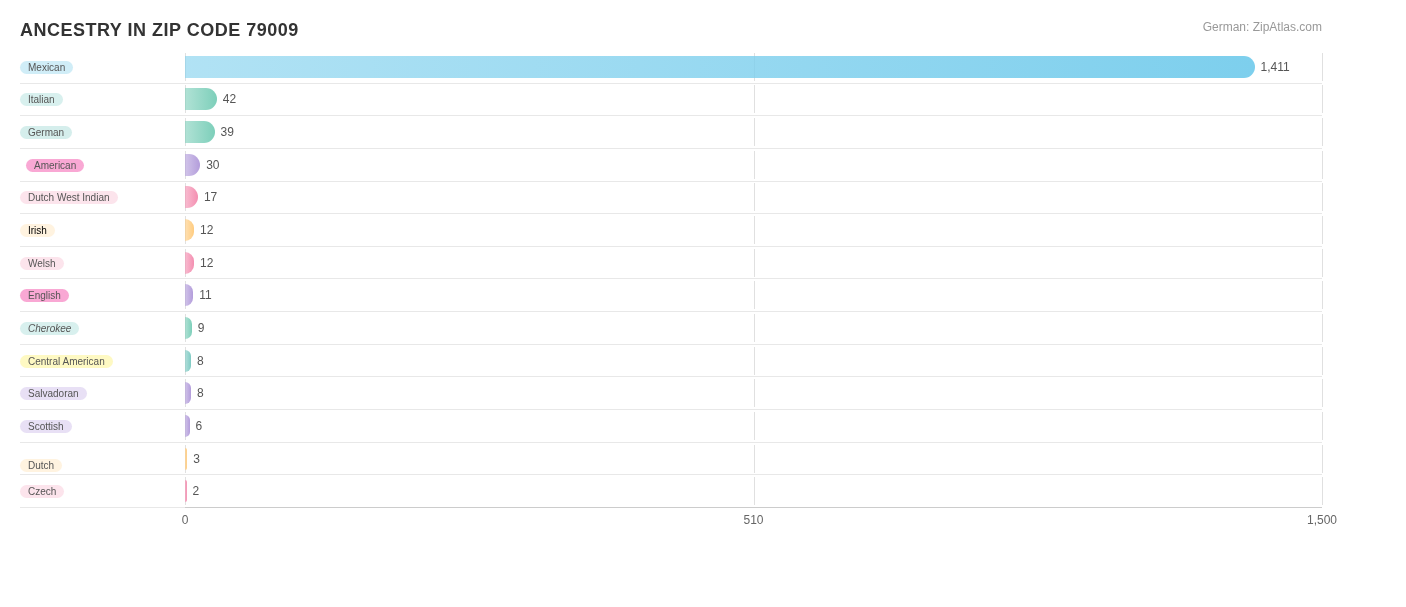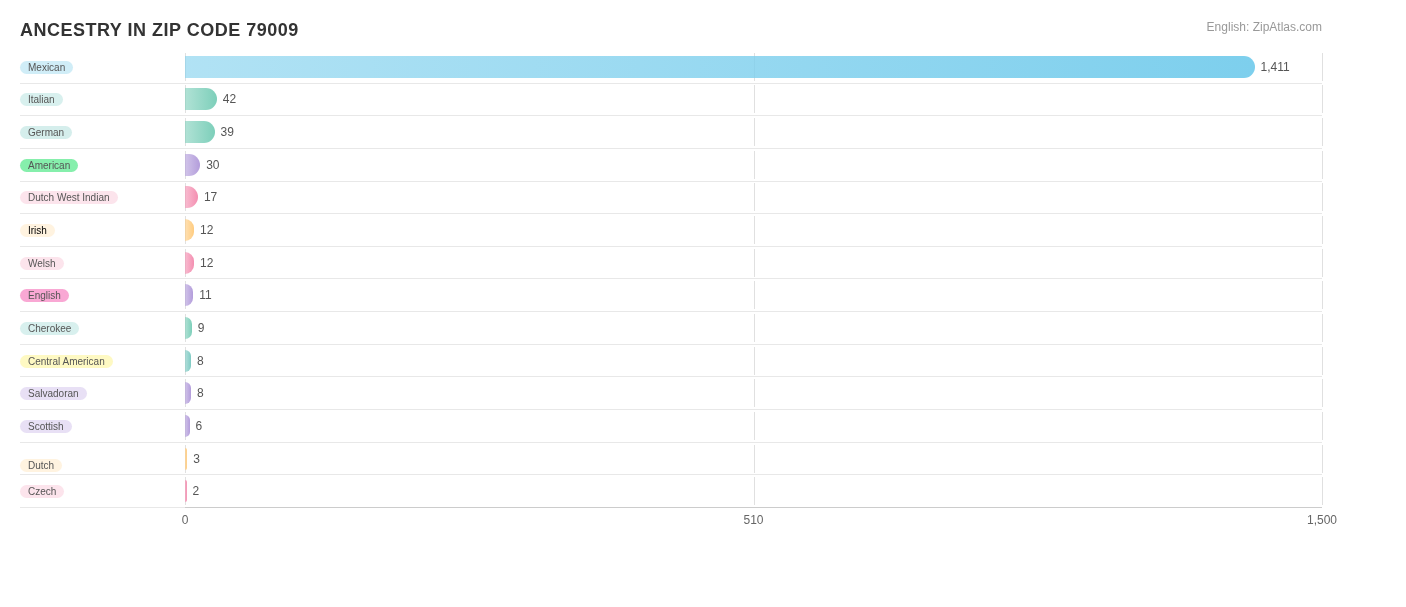--- a/index.html
+++ b/index.html
@@ -119,21 +119,21 @@
       right: 0;
       height: 1px;
       background: #ccc;
     }
   </style>
 </head>
 <body>
 
 <div class="chart-container">
   <div class="chart-title">ANCESTRY IN ZIP CODE 79009</div>
-  <div class="source-label">English: ZipAtlas.com</div>
+  <div class="source-label">German: ZipAtlas.com</div>
 
   <div class="chart-area">
     <div class="bars-wrapper" id="bars-wrapper">
     <div class="bar-row">
     <div class="bar-label">
       <span class="bar-label-pill" style="background:#d0edf7; color:#555;">Mexican</span>
     </div>
     <div class="bar-track">
       <div class="grid-line" style="left:0%;"></div>
       <div class="grid-line" style="left:50%;"></div>
@@ -161,21 +161,21 @@
     <div class="bar-track">
       <div class="grid-line" style="left:0%;"></div>
       <div class="grid-line" style="left:50%;"></div>
       <div class="grid-line" style="left:100%;"></div>
       <div class="bar-fill" style="width:2.6%; background: linear-gradient(to right, #7dcfba99, #7dcfba);"></div>
       <span class="bar-value">39</span>
     </div>
   </div>
         <div class="bar-row">
     <div class="bar-label">
-      <span class="bar-label-pill" style="background:#86efac; color:#555;">American</span>
+      <span class="bar-label-pill" style="background:#f9a8d4; color:#555;margin-left:6px;">American</span>
     </div>
     <div class="bar-track">
       <div class="grid-line" style="left:0%;"></div>
       <div class="grid-line" style="left:50%;"></div>
       <div class="grid-line" style="left:100%;"></div>
       <div class="bar-fill" style="width:1.3333333333333335%; background: linear-gradient(to right, #b39ddb99, #b39ddb);"></div>
       <span class="bar-value">30</span>
     </div>
   </div>
         <div class="bar-row">
@@ -221,21 +221,21 @@
     <div class="bar-track">
       <div class="grid-line" style="left:0%;"></div>
       <div class="grid-line" style="left:50%;"></div>
       <div class="grid-line" style="left:100%;"></div>
       <div class="bar-fill" style="width:0.7333333333333333%; background: linear-gradient(to right, #b39ddb99, #b39ddb);"></div>
       <span class="bar-value">11</span>
     </div>
   </div>
         <div class="bar-row">
     <div class="bar-label">
-      <span class="bar-label-pill" style="background:#d8f0ee; color:#555;">Cherokee</span>
+      <span class="bar-label-pill" style="background:#d8f0ee; color:#555;font-style:italic;">Cherokee</span>
     </div>
     <div class="bar-track">
       <div class="grid-line" style="left:0%;"></div>
       <div class="grid-line" style="left:50%;"></div>
       <div class="grid-line" style="left:100%;"></div>
       <div class="bar-fill" style="width:0.6%; background: linear-gradient(to right, #7dcfba99, #7dcfba);"></div>
       <span class="bar-value">9</span>
     </div>
   </div>
         <div class="bar-row">

